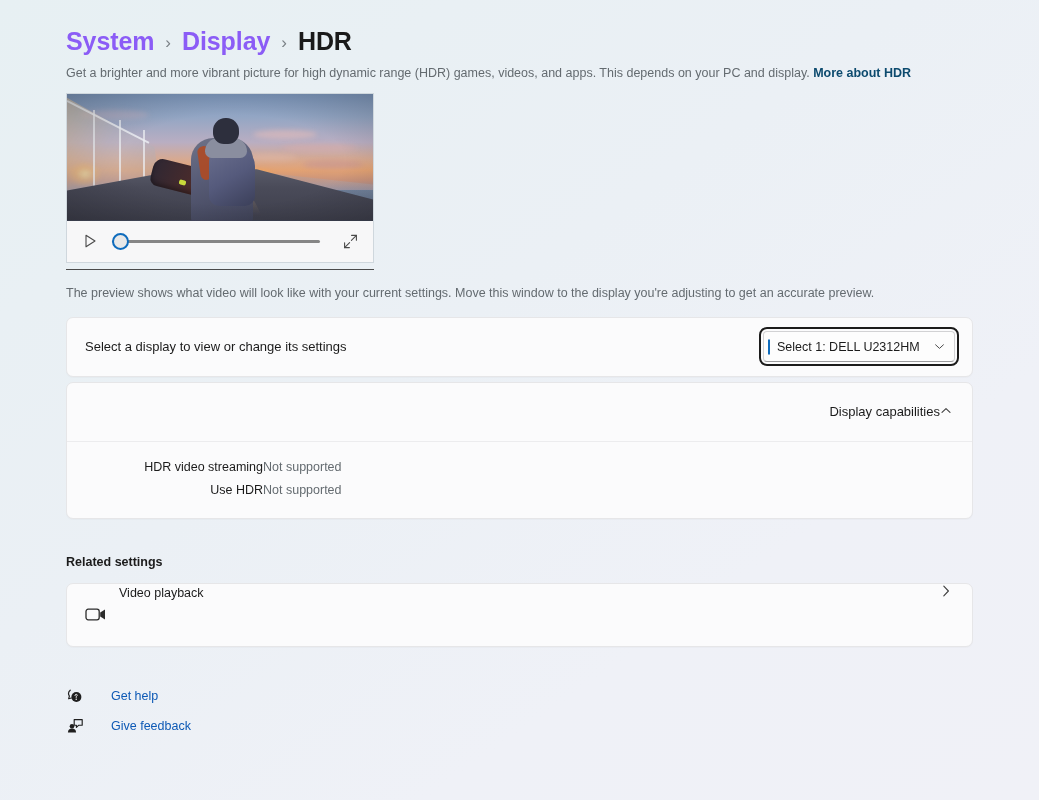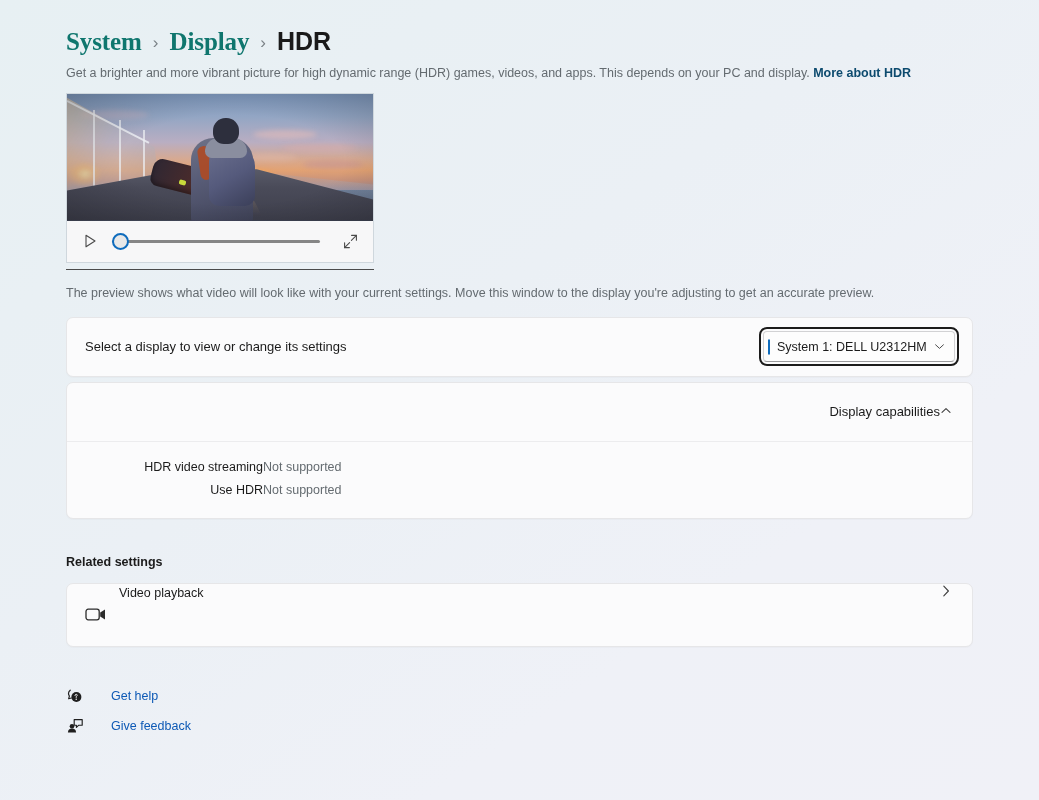--- a/index.html
+++ b/index.html
@@ -32,21 +32,21 @@
     padding-top: 38px;
     height: 44px;
   }
   .crumb {
     font-size: 25px;
     font-weight: bold;
     letter-spacing: -0.1px;
     line-height: 1;
     white-space: nowrap;
   }
-  .crumb.link { color: #0f766e; cursor: pointer; font-family: Liberation Serif, serif; }
+  .crumb.link { color: #8b5cf6; cursor: pointer; }
   .crumb.current { color: #1a1a1a; }
   .crumb-sep {
     font-size: 17px;
     color: #7b8287;
     font-weight: normal;
     line-height: 1;
     position: relative;
     top: 1px;
   }
 
@@ -485,21 +485,21 @@
   </div>
 
   <div class="preview-note">The preview shows what video will look like with your current settings. Move this window to the display you're adjusting to get an accurate preview.</div>
 
   <div class="select-section">
     <div class="card">
       <div class="card-row">
         <div class="card-row-label">Select a display to view or change its settings</div>
         <div class="dropdown">
           <div class="dropdown-caret-bar"></div>
-          <span class="dropdown-text">System 1: DELL U2312HM</span>
+          <span class="dropdown-text">Select 1: DELL U2312HM</span>
           <span>
             <svg width="11" height="11" viewBox="0 0 11 11" aria-hidden="true">
               <path d="M1.6 3.8 L5.5 7.4 L9.4 3.8" fill="none" stroke="#4d4d4d" stroke-width="1" stroke-linecap="round" stroke-linejoin="round"></path>
             </svg>
           </span>
         </div>
       </div>
     </div>
 
     <div class="card expander">

